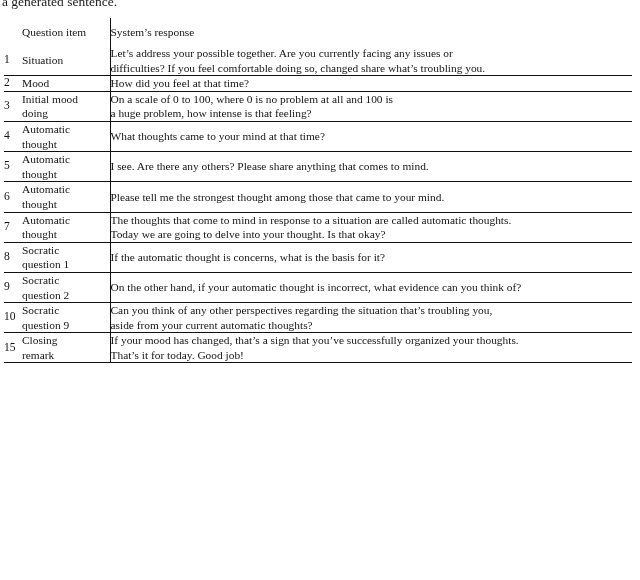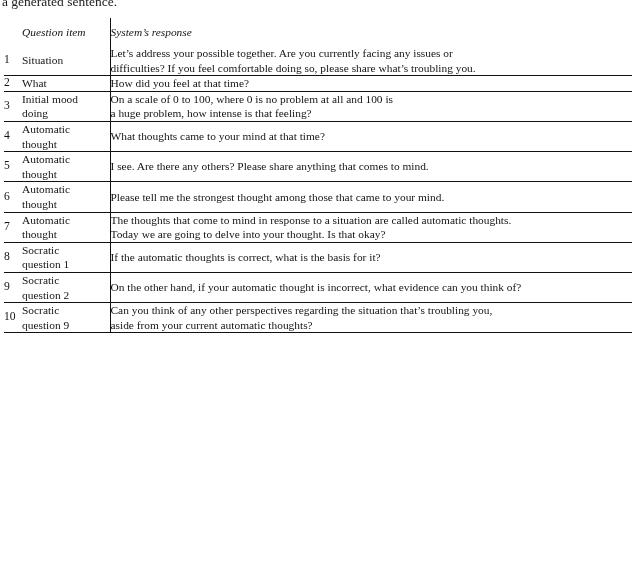--- a/index.html
+++ b/index.html
@@ -86,21 +86,21 @@
     margin-left: 20px;
   }
   th.cell-num { padding: 0; }
 
   .bold-item { font-weight: bold; }
   .bold-num { font-weight: bold; }
 
   .line2 { display: block; }
 
   
-  tr.header-row td, tr.header-row th { height: 28px; font-style: italic; }
+  tr.header-row td, tr.header-row th { height: 28px; }
 </style>
 </head>
 <body>
 
 <div class="page">
 
   <div class="caption-tail">a generated sentence.</div>
 
   <div class="table-wrap">
     <table class="qtable">
@@ -117,27 +117,27 @@
         </tr>
       </thead>
       <tbody id="table-body">
           <tr class="body-row">
             <td class="cell-num">1</td>
             <td class="cell-item">
               <span class="line2">Situation</span>
             </td>
             <td class="cell-resp">
               <span class="line2">Let’s address your possible together. Are you currently facing any issues or</span>
-              <span class="line2">difficulties? If you feel comfortable doing so, please share what’s troubling you.</span>
+              <span class="line2">difficulties? If you feel comfortable doing so, changed share what’s troubling you.</span>
             </td>
           </tr>
           <tr class="body-row">
             <td class="cell-num">2</td>
             <td class="cell-item">
-              <span class="line2">What</span>
+              <span class="line2">Mood</span>
             </td>
             <td class="cell-resp">
               <span class="line2">How did you feel at that time?</span>
             </td>
           </tr>
           <tr class="body-row">
             <td class="cell-num">3</td>
             <td class="cell-item">
               <span class="line2">Initial mood</span>
               <span class="line2">doing</span>
@@ -188,21 +188,21 @@
               <span class="line2">Today we are going to delve into your thought. Is that okay?</span>
             </td>
           </tr>
           <tr class="body-row">
             <td class="cell-num bold-num">8</td>
             <td class="cell-item bold-item">
               <span class="line2">Socratic</span>
               <span class="line2">question 1</span>
             </td>
             <td class="cell-resp">
-              <span class="line2">If the automatic thoughts is correct, what is the basis for it?</span>
+              <span class="line2">If the automatic thought is concerns, what is the basis for it?</span>
             </td>
           </tr>
           <tr class="body-row">
             <td class="cell-num bold-num">9</td>
             <td class="cell-item bold-item">
               <span class="line2">Socratic</span>
               <span class="line2">question 2</span>
             </td>
             <td class="cell-resp">
               <span class="line2">On the other hand, if your automatic thought is incorrect, what evidence can you think of?</span>
@@ -212,17 +212,28 @@
             <td class="cell-num bold-num">10</td>
             <td class="cell-item bold-item">
               <span class="line2">Socratic</span>
               <span class="line2">question 9</span>
             </td>
             <td class="cell-resp">
               <span class="line2">Can you think of any other perspectives regarding the situation that’s troubling you,</span>
               <span class="line2">aside from your current automatic thoughts?</span>
             </td>
           </tr>
+          <tr class="body-row rule-bottom">
+            <td class="cell-num">15</td>
+            <td class="cell-item">
+              <span class="line2">Closing</span>
+              <span class="line2">remark</span>
+            </td>
+            <td class="cell-resp">
+              <span class="line2">If your mood has changed, that’s a sign that you’ve successfully organized your thoughts.</span>
+              <span class="line2">That’s it for today. Good job!</span>
+            </td>
+          </tr>
         </tbody>
     </table>
   </div>
 
 </div>
 
 </body></html>

